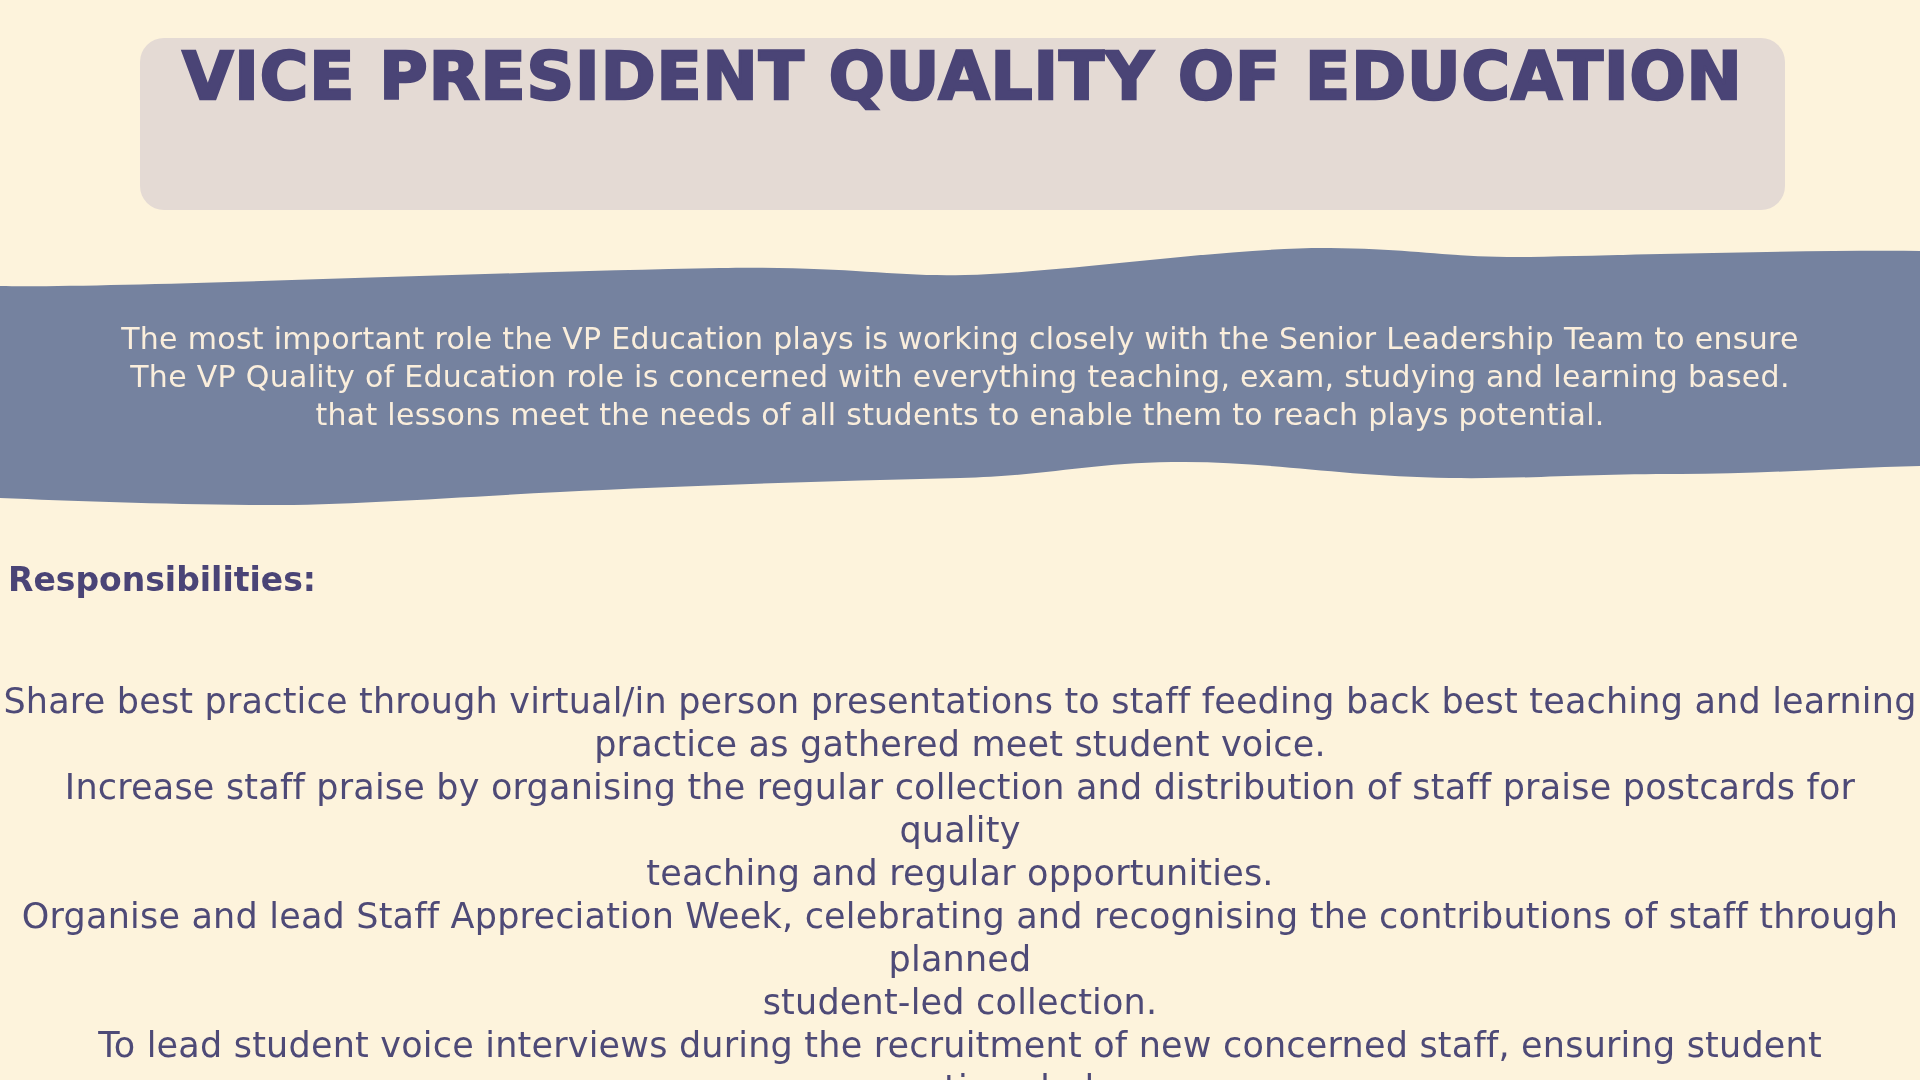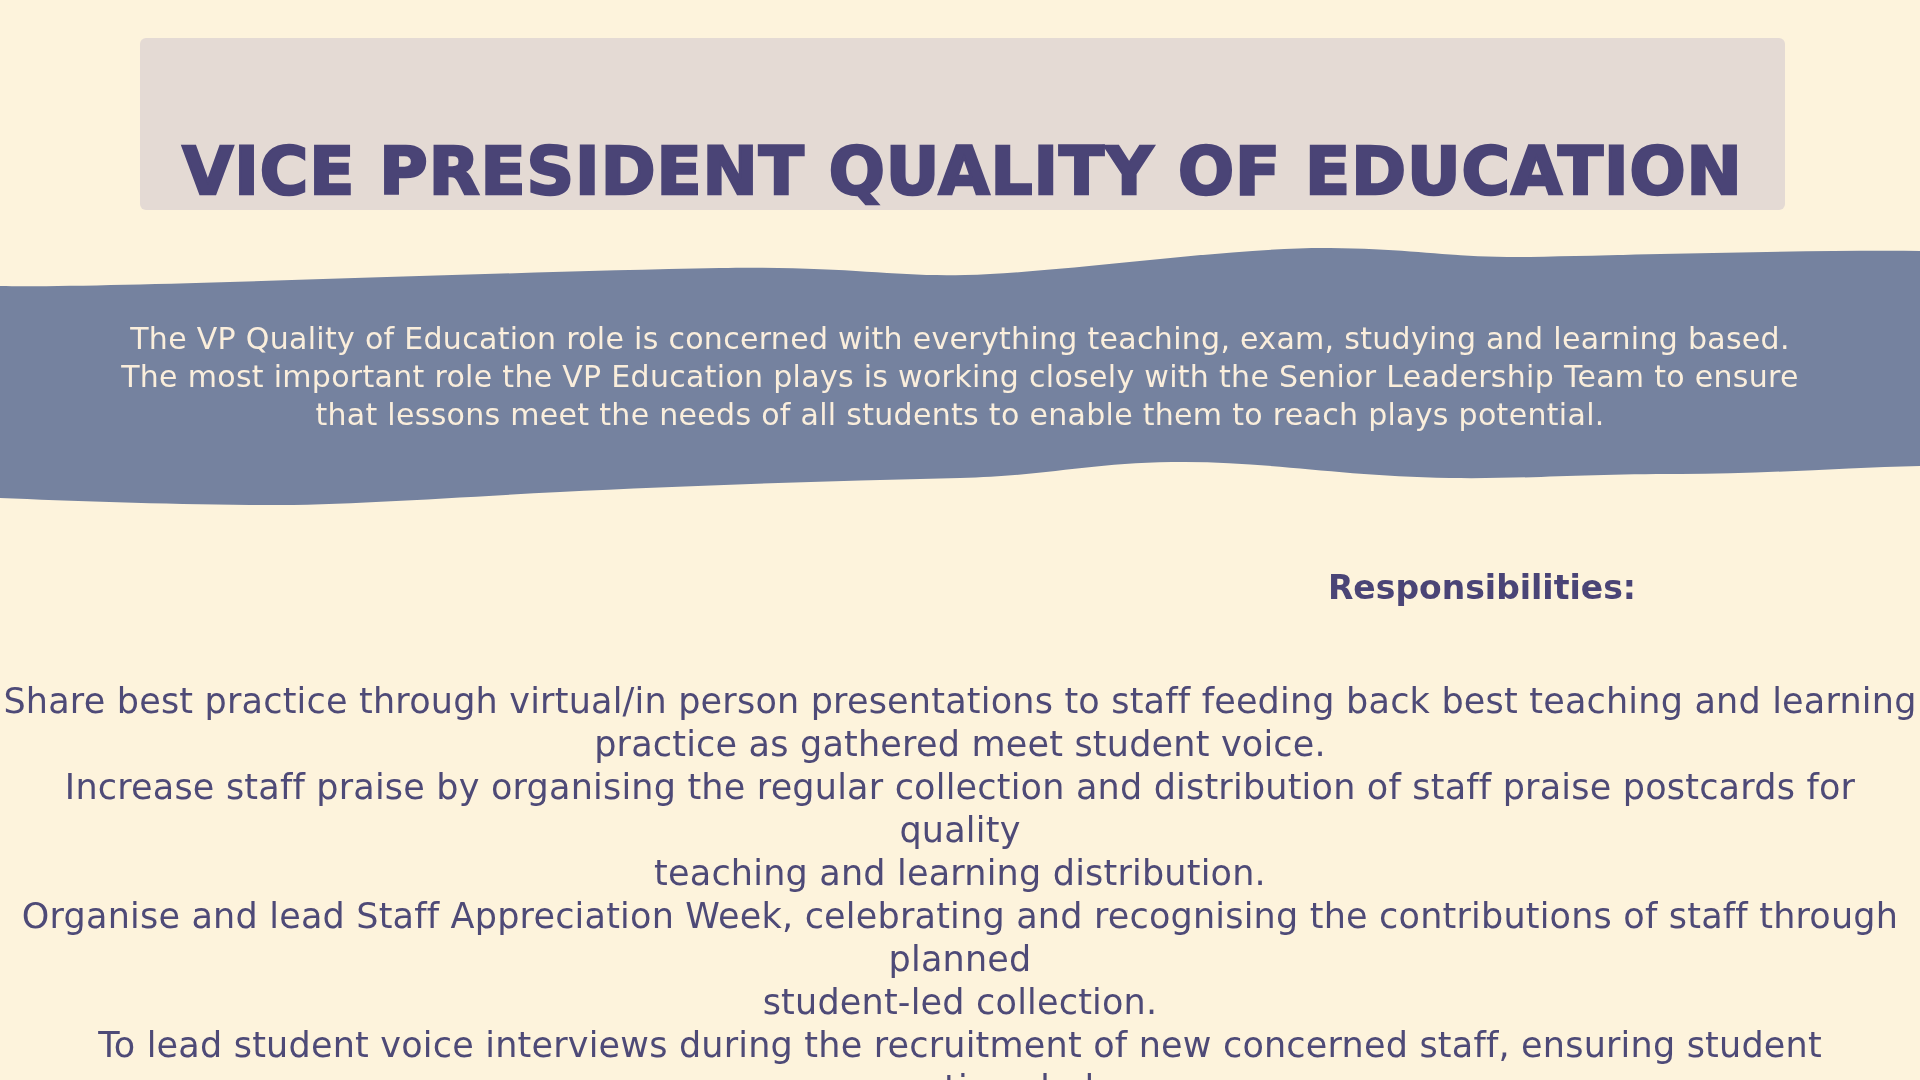--- a/index.html
+++ b/index.html
@@ -8,22 +8,22 @@
     width:1920px;height:1080px;
     background:var(--background,#FDF3DC);
     overflow:hidden;
     font-family:"DejaVu Sans","Liberation Sans",sans-serif;
   }
   
   .title-box{
     position:absolute;left:140px;top:38px;
     width:1645px;height:172px;
     background:var(--banner,#E4DAD4);
-    border-radius:6px;
-    display:flex;align-items:flex-end;justify-content:center;
+    border-radius:24px;
+    display:flex;align-items:flex-start;justify-content:center;
   }
   .title-box h1{
     margin:0;
     font-size:66px;
     font-weight:800;
     letter-spacing:1px;
     color:var(--title,#4A4476);
     -webkit-text-stroke:2.5px var(--title,#4A4476);
     white-space:nowrap;
   }
@@ -36,21 +36,21 @@
   
   .intro{
     position:absolute;left:0;top:320px;width:1920px;
     text-align:center;
     color:var(--intro_text,#FAEEDC);
     font-size:30px;line-height:38px;letter-spacing:0.3px;
   }
   
   .resp-heading{
     position:absolute;left:0;top:552px;width:1620px;
-    margin:16px;text-align:right;
+    margin:8px;text-align:left;
     font-size:33px;font-weight:bold;
     color:var(--title,#4A4476);
   }
   .resp-list{
     position:absolute;left:0;top:680px;width:1920px;
     text-align:center;
     color:var(--body_text,#4E4A77);
     font-size:35px;line-height:43px;letter-spacing:0.2px;
   }
 </style>
@@ -76,35 +76,35 @@
       C 1580 334, 1530 339, 1450 338
       C 1340 336, 1270 322, 1185 322
       C 1090 322, 1050 336, 960 338
       C 820 341, 680 346, 560 352
       C 440 358, 340 366, 250 365
       C 160 364, 70 361, 0 358
       Z"></path>
   </svg>
 
   <div class="intro">
+    <div class="intro-line">The most important role the VP Education plays is working closely with the Senior Leadership Team to ensure</div>
     <div class="intro-line">The VP Quality of Education role is concerned with everything teaching, exam, studying and learning based.</div>
-    <div class="intro-line">The most important role the VP Education plays is working closely with the Senior Leadership Team to ensure</div>
     <div class="intro-line">that lessons meet the needs of all students to enable them to reach plays potential.</div>
   </div>
 
   <h2 class="resp-heading">Responsibilities:</h2>
 
   <div class="resp-list">
     <div class="resp-item">
       <div class="resp-line">Share best practice through virtual/in person presentations to staff feeding back best teaching and learning</div>
       <div class="resp-line">practice as gathered meet student voice.</div>
     </div>
     <div class="resp-item">
       <div class="resp-line">Increase staff praise by organising the regular collection and distribution of staff praise postcards for quality</div>
-      <div class="resp-line">teaching and learning distribution.</div>
+      <div class="resp-line">teaching and regular opportunities.</div>
     </div>
     <div class="resp-item">
       <div class="resp-line">Organise and lead Staff Appreciation Week, celebrating and recognising the contributions of staff through planned</div>
       <div class="resp-line">student-led collection.</div>
     </div>
     <div class="resp-item">
       <div class="resp-line">To lead student voice interviews during the recruitment of new concerned staff, ensuring student perspectives help</div>
       <div class="resp-line">inform the interviews process.</div>
     </div>
   </div>

